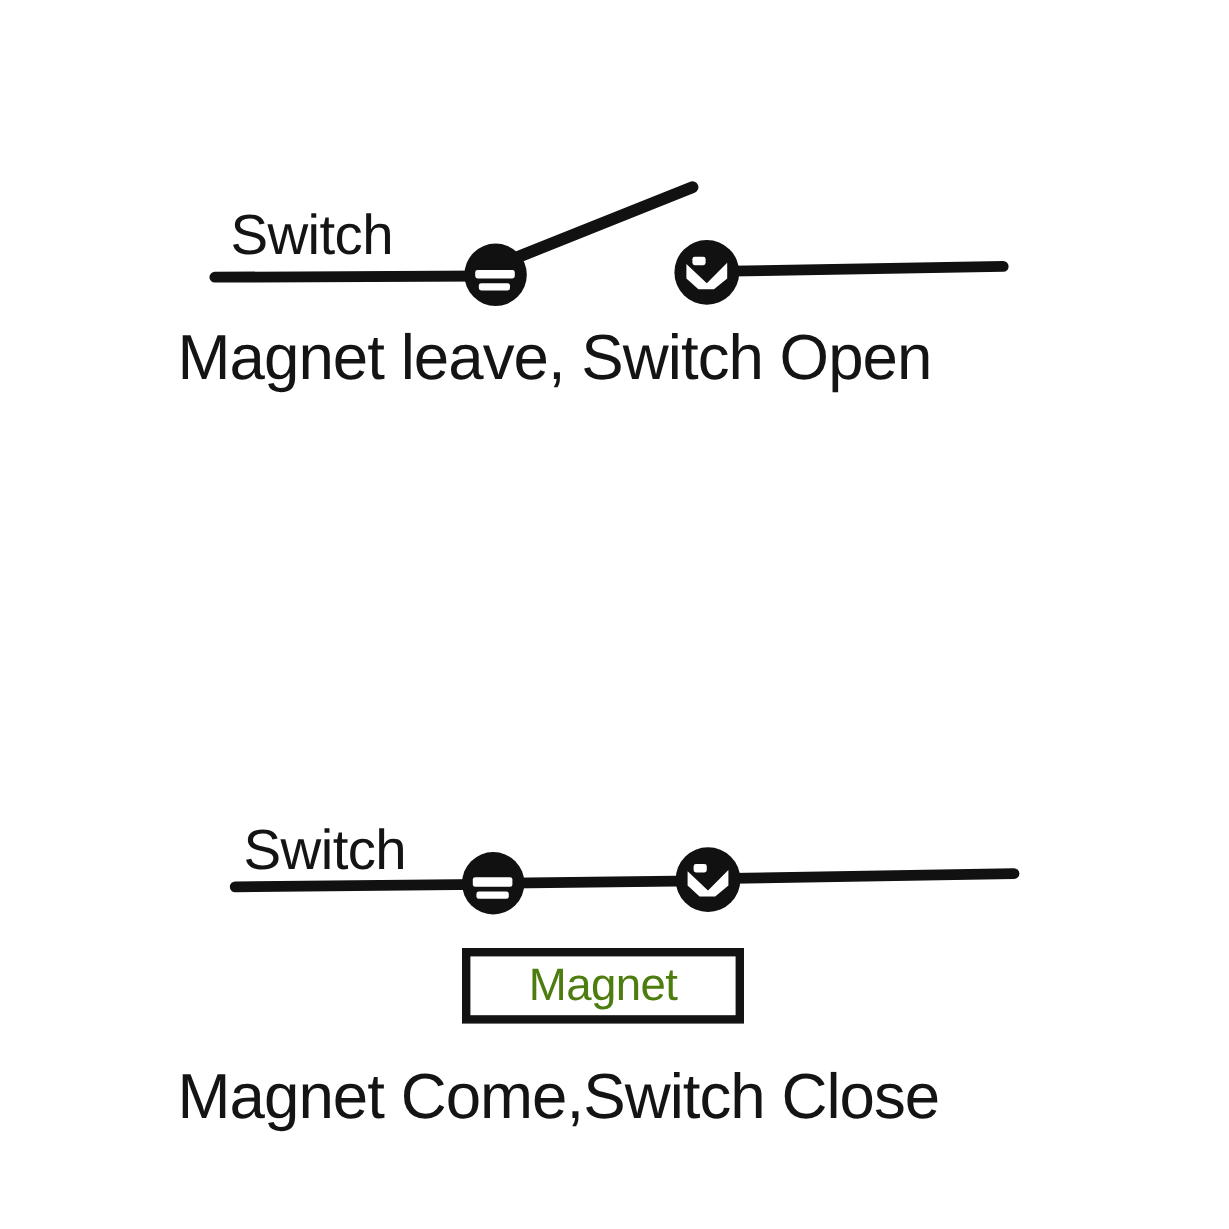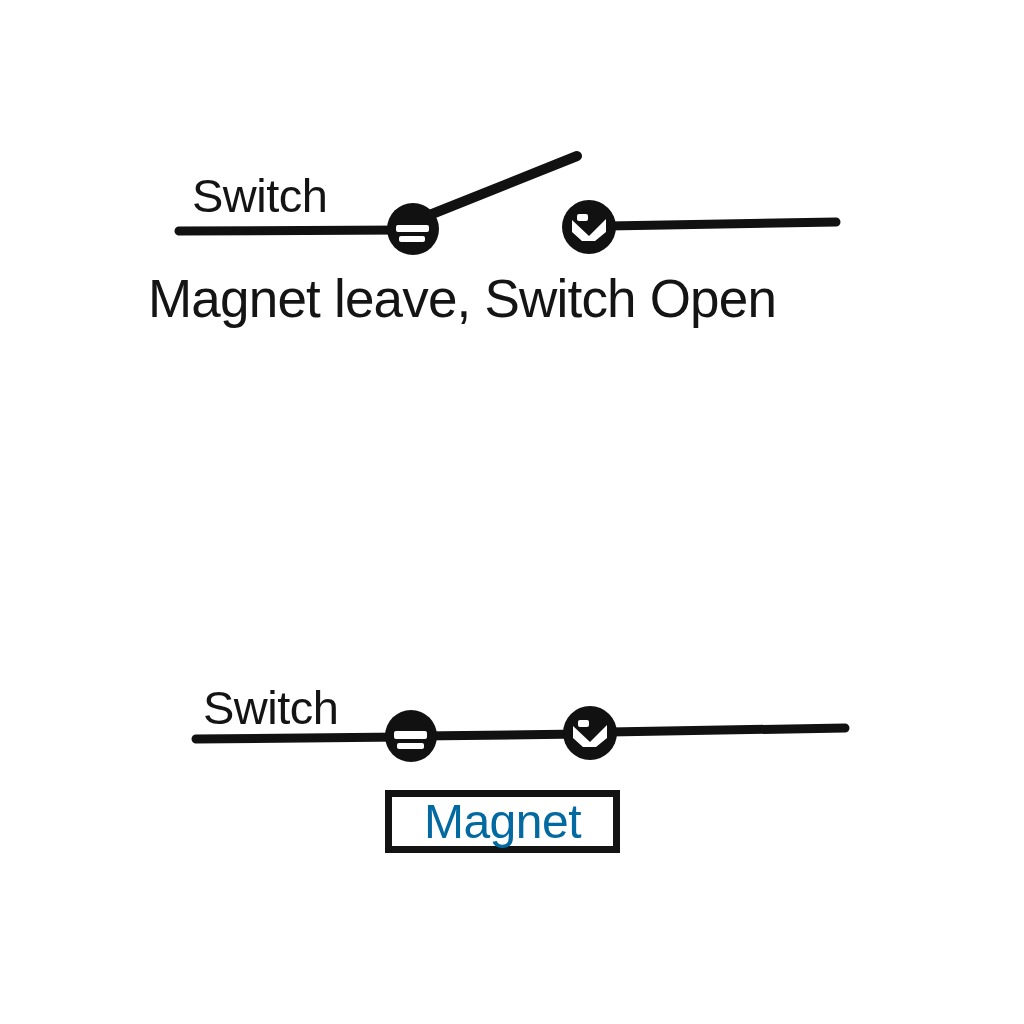--- a/index.html
+++ b/index.html
@@ -26,23 +26,23 @@
   }
   .switch-label {
     font-size: 47px;
     letter-spacing: -0.5px;
   }
   .caption {
     font-size: 53px;
     letter-spacing: -0.8px;
   }
   .magnet-text {
-    font-size: 48px;
+    font-size: 38px;
     letter-spacing: -0.5px;
-    color: #0369a1;
+    color: #4d7c0f;
   }
 
   
   .magnet-box {
     position: absolute;
     box-sizing: border-box;
     border: 7px solid #131313;
     background: #ffffff;
     display: flex;
     align-items: center;
@@ -81,20 +81,21 @@
   <div class="lbl switch-label" style="left:192px; top:172px;">Switch</div>
 
   <div class="lbl caption" style="left:148px; top:272px;">Magnet leave, Switch Open</div>
 
   <div class="lbl switch-label" style="left:203px; top:684px;">Switch</div>
 
   <div class="magnet-box" style="left:385px; top:790px; width:235px; height:63px;">
     <span class="magnet-text">Magnet</span>
   </div>
 
+  <div class="lbl caption" style="left:148px; top:888px;">Magnet Come,Switch Close</div>
 
   <svg class="wires" viewBox="0 0 1024 1024">
 
     <g>
       <line class="wire" x1="179" y1="231" x2="404" y2="230"></line>
       <line class="wire" x1="608" y1="226" x2="836" y2="222"></line>
 
       <line class="lever" x1="412" y1="222" x2="577" y2="156"></line>
 
       <g>

